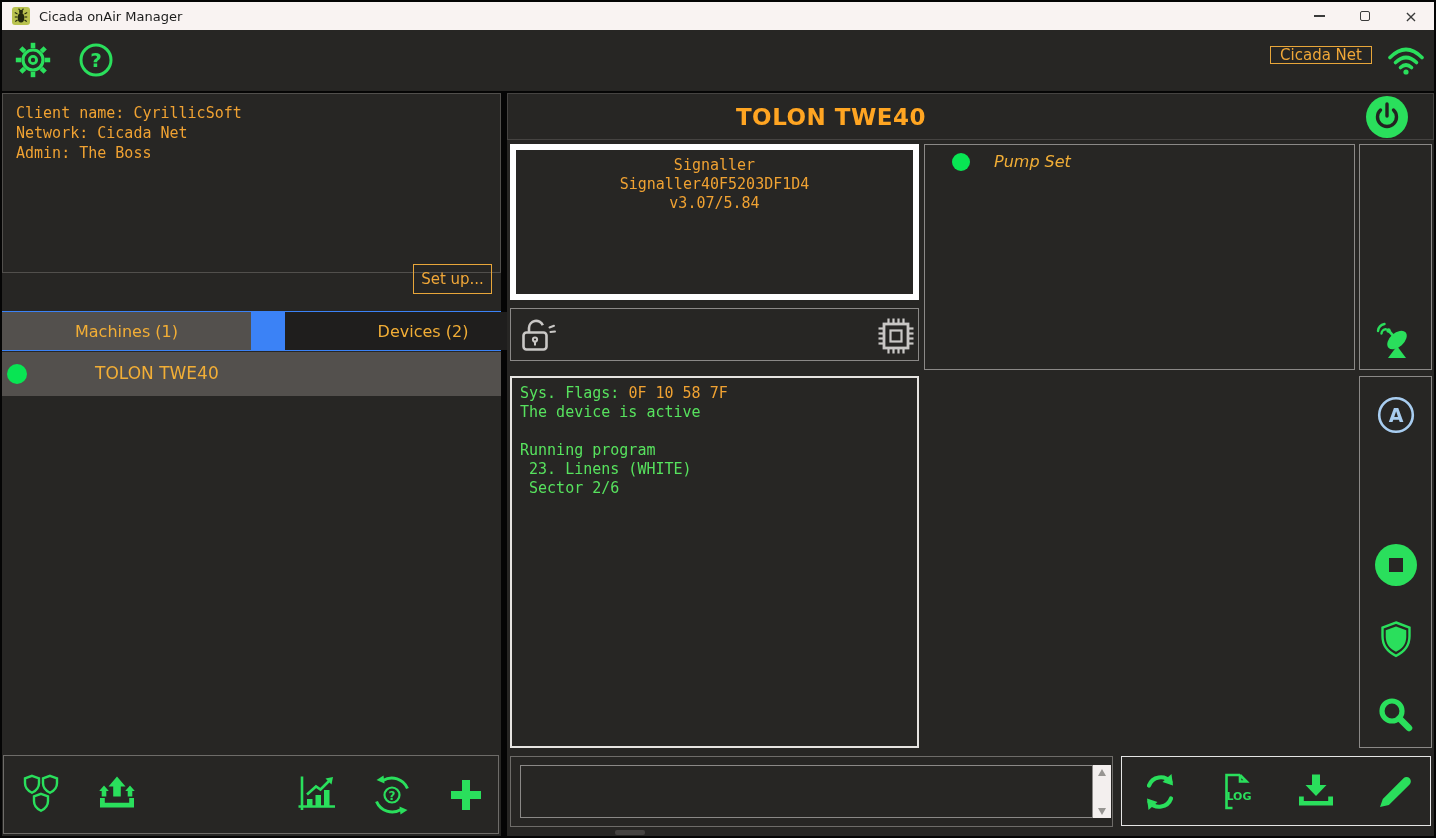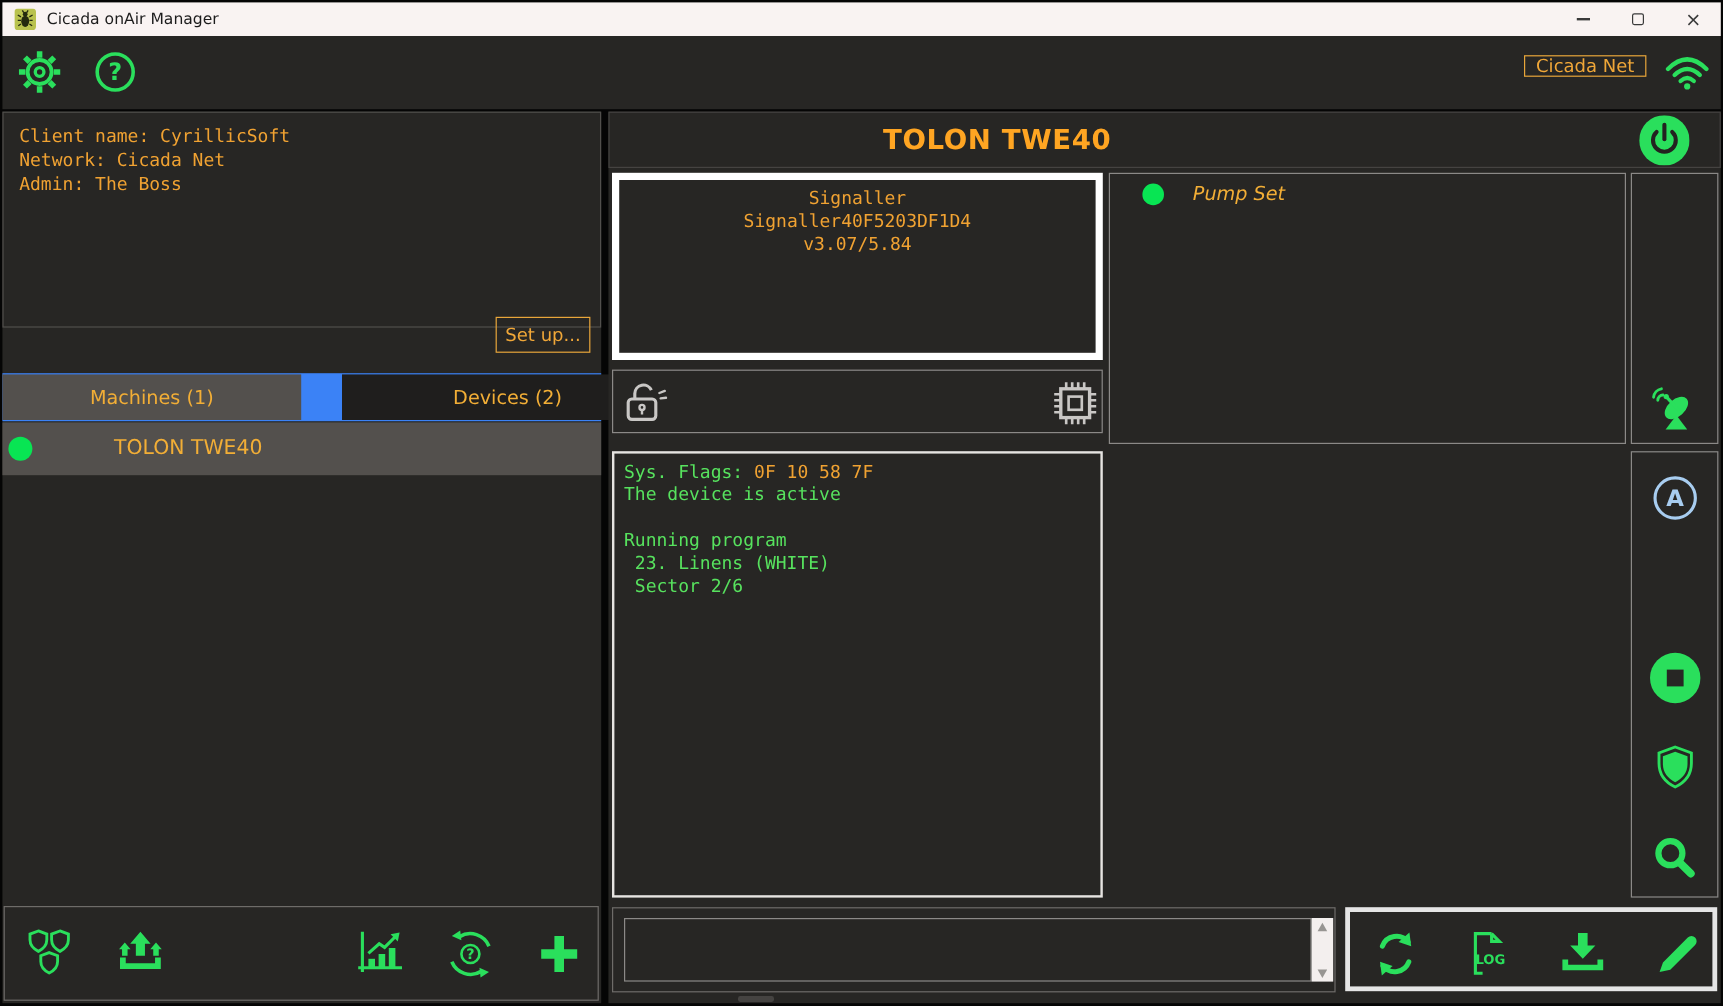--- a/index.html
+++ b/index.html
@@ -80,21 +80,21 @@
   #log-text { position:absolute; left:9px; top:8px; width:573px; height:53px; background:#272624;
               border:1px solid #8b8987; resize:none; outline:none; overflow:hidden; color:#57e25e;
               font-family:"DejaVu Sans Mono","Liberation Mono",monospace; font-size:14px; }
   #log-scrollbar { position:absolute; left:582px; top:8px; width:18px; height:53px; background:#f3efee; }
   .scroll-btn { position:absolute; left:0; width:18px; height:14px; display:flex; align-items:center; justify-content:center; }
   #scroll-up { top:0; } #scroll-down { bottom:0; }
   .tri-up { width:0; height:0; border-left:4.5px solid transparent; border-right:4.5px solid transparent;
             border-bottom:7px solid #979592; }
   .tri-down { width:0; height:0; border-left:4.5px solid transparent; border-right:4.5px solid transparent;
               border-top:7px solid #979592; }
-  #action-group { left:614px; top:663px; width:310px; height:70px; border:4px solid #e5e5e5; }
+  #action-group { left:614px; top:663px; width:310px; height:70px; border:1px solid #e5e5e5; }
   #refresh-btn { position:absolute; left:17px; top:14px; }
   #logdoc-btn { position:absolute; left:93px; top:13px; }
   #download-btn { position:absolute; left:172px; top:13px; }
   #edit-btn { position:absolute; left:253px; top:13px; }
   #h-scroll-hint { left:108px; top:737px; width:30px; height:5px; background:#454341; border-radius:2px; }
 </style>
 </head>
 <body>
 
 <div id="app">

